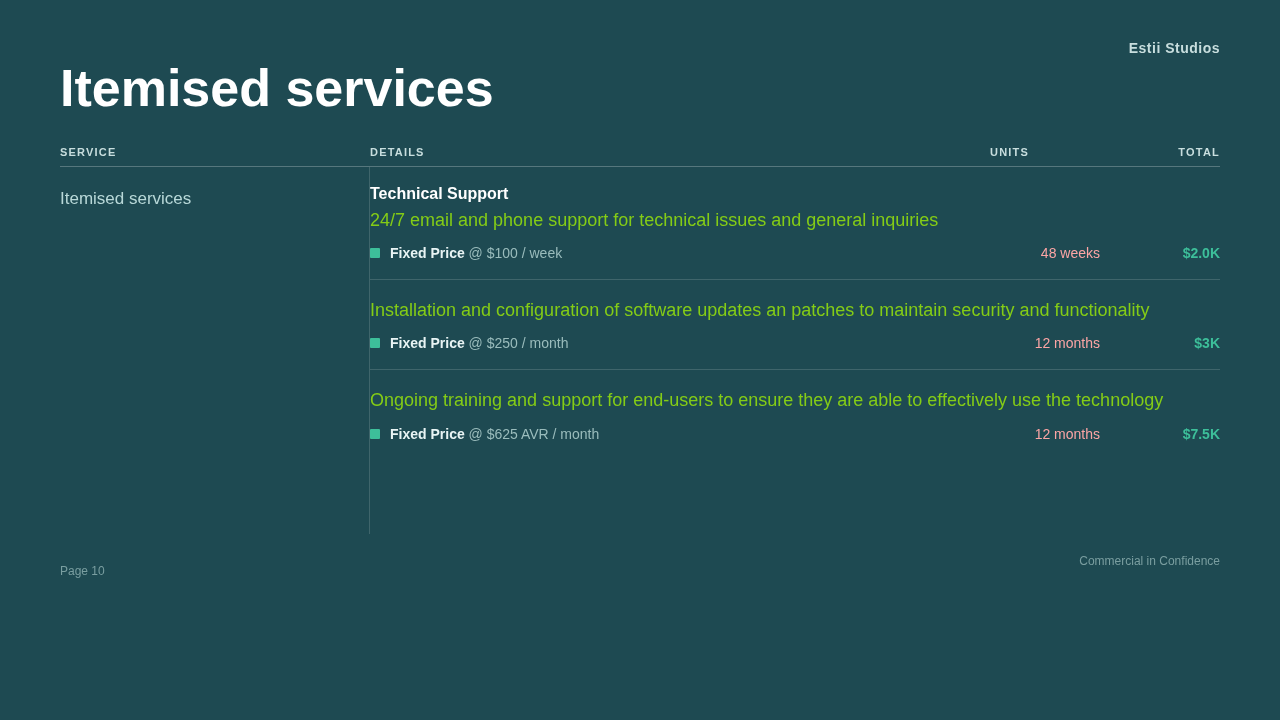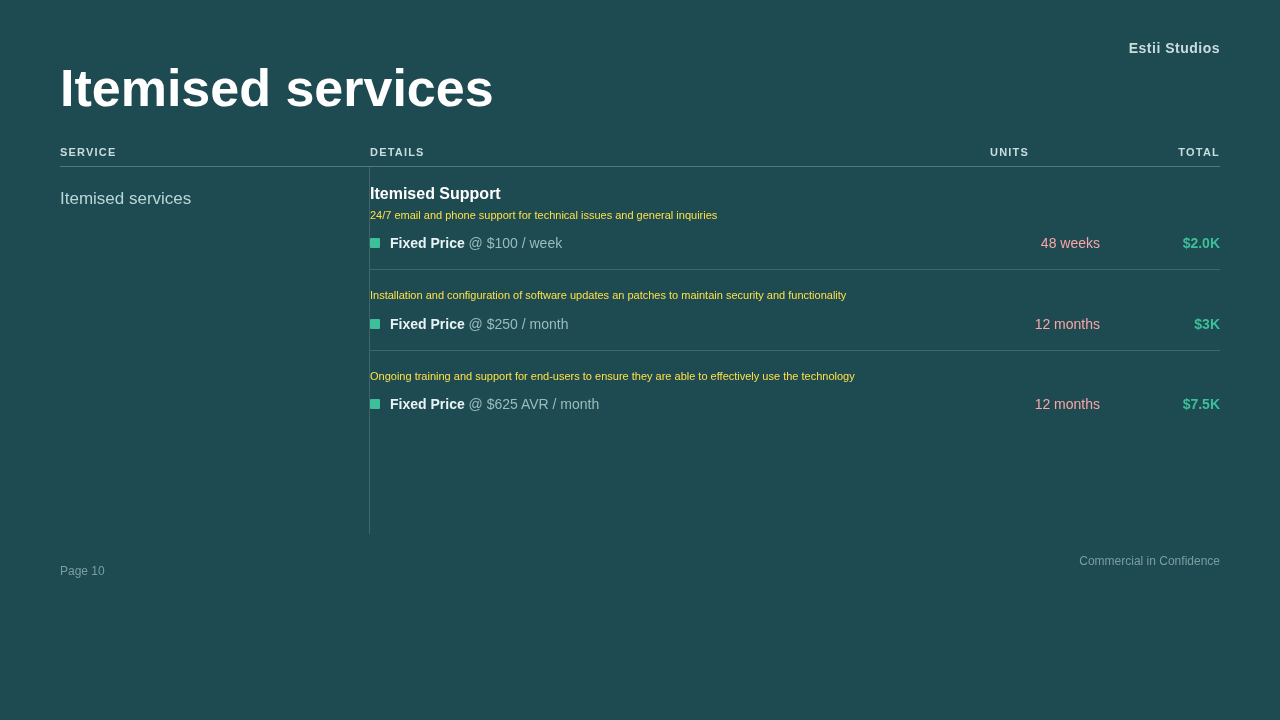--- a/index.html
+++ b/index.html
@@ -97,22 +97,22 @@
 
     .section-title {
       font-size: 16px;
       font-weight: 700;
       color: #ffffff;
       font-family: 'Arial', sans-serif;
       margin-bottom: 5px;
     }
 
     .section-desc {
-      font-size: 11px;
-      color: #fde047;
+      font-size: 18px;
+      color: #84cc16;
       font-family: 'Arial', sans-serif;
       margin-bottom: 12px;
       line-height: 1.4;
     }
 
     .line-item {
       display: grid;
       grid-template-columns: 1fr 130px 100px;
       align-items: center;
     }
@@ -201,21 +201,21 @@
   </div>
 
   <div class="content-area">
     <div class="service-col">
       <span class="service-name">Itemised services</span>
     </div>
 
     <div class="details-col">
 
       <div class="service-section">
-        <div class="section-title">Itemised Support</div>
+        <div class="section-title">Technical Support</div>
         <div class="section-desc">24/7 email and phone support for technical issues and general inquiries</div>
         <div class="line-item">
           <div class="line-item-left">
             <div class="green-square"></div>
             <span class="line-item-label">
               <strong>Fixed Price</strong>
               <span class="rate"> @ $100 / week</span>
             </span>
           </div>
           <div class="line-item-units">48 weeks</div>

